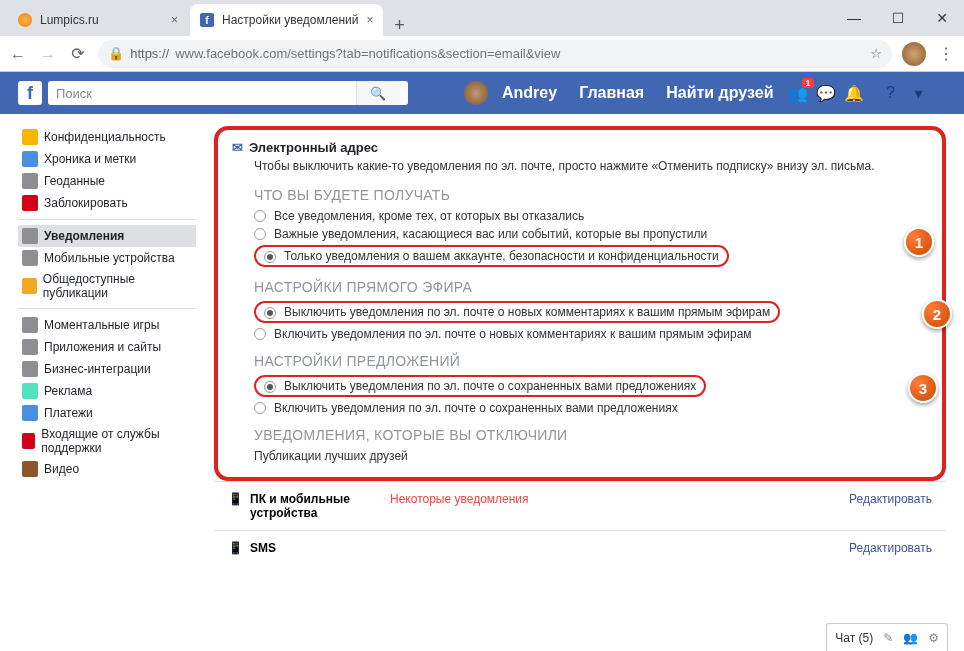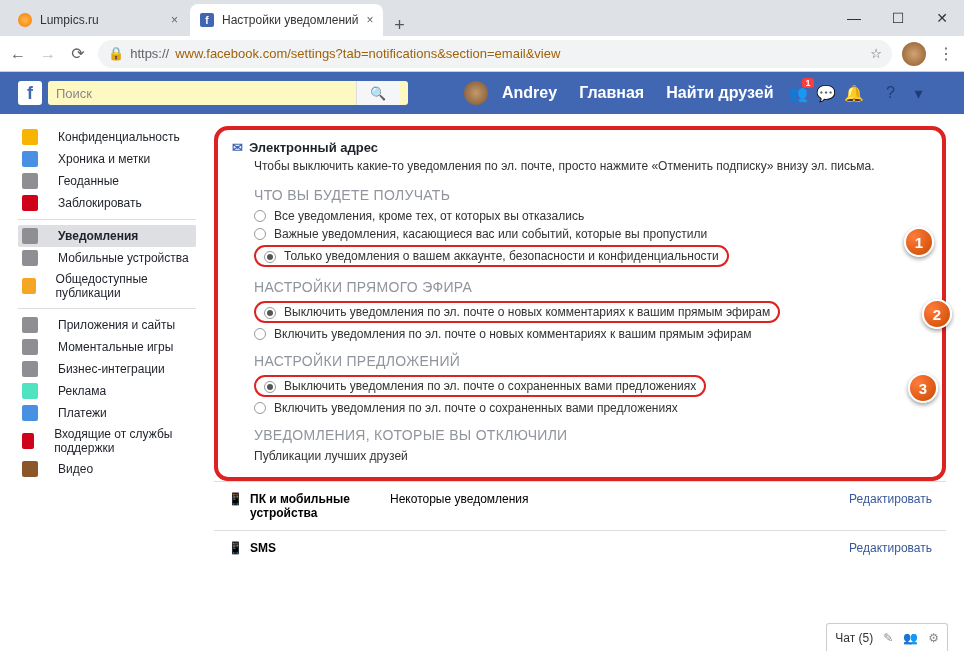--- a/index.html
+++ b/index.html
@@ -16,52 +16,52 @@
 
 .url-bar { height: 36px; background: #fff; border-bottom: 1px solid #ccc; display: flex; align-items: center; padding: 0 8px; gap: 10px; }
 .nav-icon { color: #5f6368; font-size: 16px; width: 20px; text-align: center; }
 .url-field { flex: 1; background: #f1f3f4; border-radius: 14px; height: 28px; display: flex; align-items: center; padding: 0 10px; color: #5f6368; font-size: 13px; gap: 6px; }
 .url-star { color: #5f6368; margin-left: auto; }
 .avatar-sm { width: 24px; height: 24px; border-radius: 50%; background: radial-gradient(circle, #d4a373, #8b5a2b); }
 
 
 .fb-header { height: 42px; background: #4267b2; display: flex; align-items: center; padding: 0 18px; gap: 6px; color: #fff; }
 .fb-logo { width: 24px; height: 24px; background: #fff; color: #4267b2; font-weight: bold; font-size: 18px; display: flex; align-items: center; justify-content: center; border-radius: 3px; }
-.fb-search { width: 360px; height: 24px; background: #fef9c3; border-radius: 3px; display: flex; align-items: center; padding: 0 8px; color: #888; font-size: 13px; }
+.fb-search { width: 360px; height: 24px; background: #ffffff; border-radius: 3px; display: flex; align-items: center; padding: 0 8px; color: #888; font-size: 13px; }
 .fb-search-btn { width: 44px; height: 24px; background: #f5f6f7; border-left: 1px solid #ddd; display: flex; align-items: center; justify-content: center; color: #666; margin-left: auto; }
 .fb-link { color: #fff; font-size: 16px; font-weight: bold; padding: 0 8px; cursor: pointer; }
 .fb-avatar { width: 24px; height: 24px; border-radius: 50%; background: radial-gradient(circle, #c49a6c, #7a5230); margin-left: 50px; }
 .fb-icon { width: 22px; height: 22px; display: flex; align-items: center; justify-content: center; font-size: 16px; color: #2d4373; position: relative; }
 .fb-icon.light { color: #e9ebee; }
 .badge { position: absolute; top: -4px; right: -4px; background: #fa3e3e; color: #fff; border-radius: 3px; font-size: 9px; padding: 0 3px; font-weight: bold; }
 
 
 .content { display: flex; padding: 12px 18px; gap: 18px; }
 .sidebar { width: 178px; }
-.side-item { display: flex; align-items: center; gap: 20px; padding: 3px 4px; color: #1d2129; font-size: 12px; cursor: pointer; border-radius: 2px; }
+.side-item { display: flex; align-items: center; gap: 6px; padding: 3px 4px; color: #1d2129; font-size: 12px; cursor: pointer; border-radius: 2px; }
 .side-item.active { background: #dddfe2; font-weight: bold; }
 .side-icon { width: 16px; height: 16px; display: flex; align-items: center; justify-content: center; font-size: 12px; border-radius: 2px; color: #fff; }
 .side-sep { height: 1px; background: #ddd; margin: 5px 0; }
 
 .main { flex: 1; }
 .red-box { border: 4px solid #d22; border-radius: 14px; padding: 10px 14px; background: #fff; position: relative; }
 .section-title { font-size: 13px; font-weight: bold; color: #1d2129; display: flex; align-items: center; gap: 6px; margin-bottom: 4px; }
 .section-desc { font-size: 12px; color: #333; margin-bottom: 14px; margin-left: 22px; }
 .subhead { font-size: 14px; color: #90949c; text-transform: uppercase; margin: 12px 0 6px 22px; letter-spacing: 0.3px; }
 .radio-row { display: flex; align-items: center; gap: 8px; margin: 4px 0 4px 22px; font-size: 12px; color: #333; position: relative; }
 .radio { width: 12px; height: 12px; border: 1px solid #999; border-radius: 50%; display: inline-flex; align-items: center; justify-content: center; }
 .radio.sel::after { content: ''; width: 6px; height: 6px; background: #555; border-radius: 50%; }
 .red-pill { border: 2.5px solid #d22; border-radius: 14px; padding: 2px 8px; display: inline-flex; align-items: flex-end; gap: 8px; }
 .marker { width: 30px; height: 30px; background: radial-gradient(circle at 30% 30%, #ff7b3a, #c94a00); border: 2px solid #fff; border-radius: 50%; color: #fff; font-weight: bold; font-size: 15px; display: flex; align-items: center; justify-content: center; box-shadow: 0 2px 4px rgba(0,0,0,0.4); position: absolute; }
 .plain-text { margin: 6px 0 4px 22px; font-size: 12px; color: #333; }
 
 .setting-row { border-top: 1px solid #ddd; padding: 10px 14px; display: flex; align-items: flex-start; font-size: 12px; }
 .setting-row .icon { width: 16px; margin-right: 6px; }
 .setting-row .label { font-weight: bold; width: 140px; }
-.setting-row .val { color: #000000; flex: 1; }
+.setting-row .val { color: #ef4444; flex: 1; }
 .setting-row .edit { color: #385898; cursor: pointer; }
 
 .chat-bar { position: absolute; bottom: 0; right: 16px; height: 28px; background: #fff; border: 1px solid #ccc; border-bottom: none; display: flex; align-items: center; padding: 0 8px; gap: 10px; font-size: 12px; color: #333; border-radius: 3px 3px 0 0; }
 .chat-bar .ic { color: #888; }
 
 .favicon-l { width: 14px; height: 14px; border-radius: 50%; background: radial-gradient(circle, #ffb74d, #f57c00); }
 .favicon-f { width: 14px; height: 14px; background: #4267b2; color: #fff; font-size: 10px; font-weight: bold; display: flex; align-items: center; justify-content: center; border-radius: 2px; }
 </style>
 </head>
 <body>
@@ -85,21 +85,21 @@
   </div>
 </div>
 
 <div class="url-bar">
   <span class="nav-icon">←</span>
   <span class="nav-icon" style="opacity:.4">→</span>
   <span class="nav-icon">⟳</span>
   <div class="url-field">
     <span>🔒</span>
     <span>https://</span>
-      <span style="color:#a16207">www.facebook.com/settings?tab=notifications&amp;section=email&amp;view</span>
+      <span style="color:#737373">www.facebook.com/settings?tab=notifications&amp;section=email&amp;view</span>
     <span class="url-star">☆</span>
   </div>
   <div class="avatar-sm"></div>
   <span class="nav-icon">⋮</span>
 </div>
 
 <div class="fb-header">
   <div class="fb-logo">f</div>
   <div class="fb-search">
     <span>Поиск</span>
@@ -144,25 +144,25 @@
           <span class="side-icon" style="background: rgb(142, 142, 147);"></span>
           <span>Мобильные устройства</span>
         </div>
         <div class="side-item">
           <span class="side-icon" style="background: rgb(245, 166, 35);"></span>
           <span>Общедоступные публикации</span>
         </div>
         <div class="side-sep"></div>
         <div class="side-item">
           <span class="side-icon" style="background: rgb(142, 142, 147);"></span>
+          <span>Моментальные игры</span>
+        </div>
+        <div class="side-item">
+          <span class="side-icon" style="background: rgb(142, 142, 147);"></span>
           <span>Приложения и сайты</span>
-        </div>
-        <div class="side-item">
-          <span class="side-icon" style="background: rgb(142, 142, 147);"></span>
-          <span>Моментальные игры</span>
         </div>
         <div class="side-item">
           <span class="side-icon" style="background: rgb(142, 142, 147);"></span>
           <span>Бизнес-интеграции</span>
         </div>
         <div class="side-item">
           <span class="side-icon" style="background: rgb(80, 227, 194);"></span>
           <span>Реклама</span>
         </div>
         <div class="side-item">

